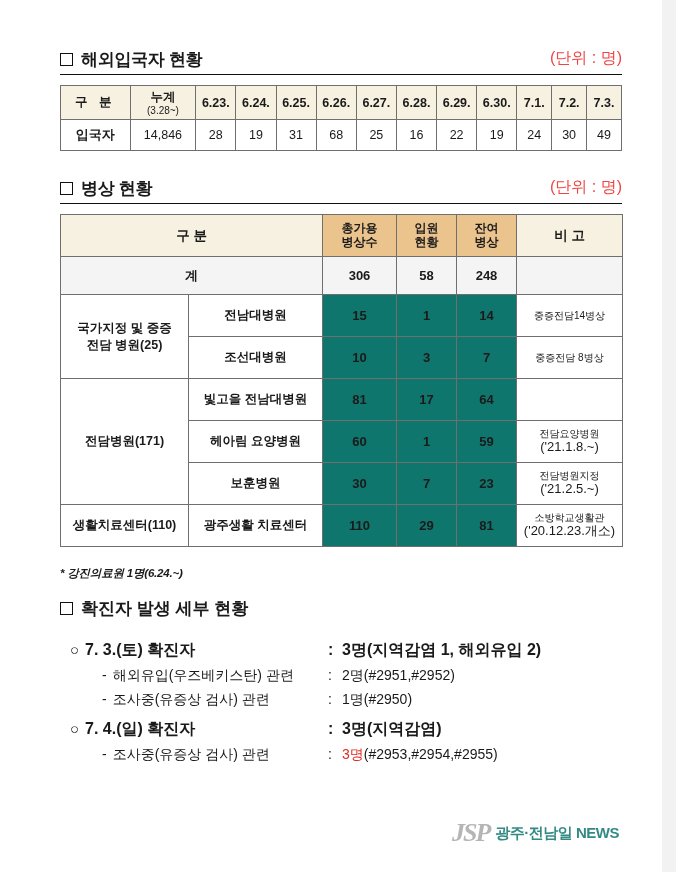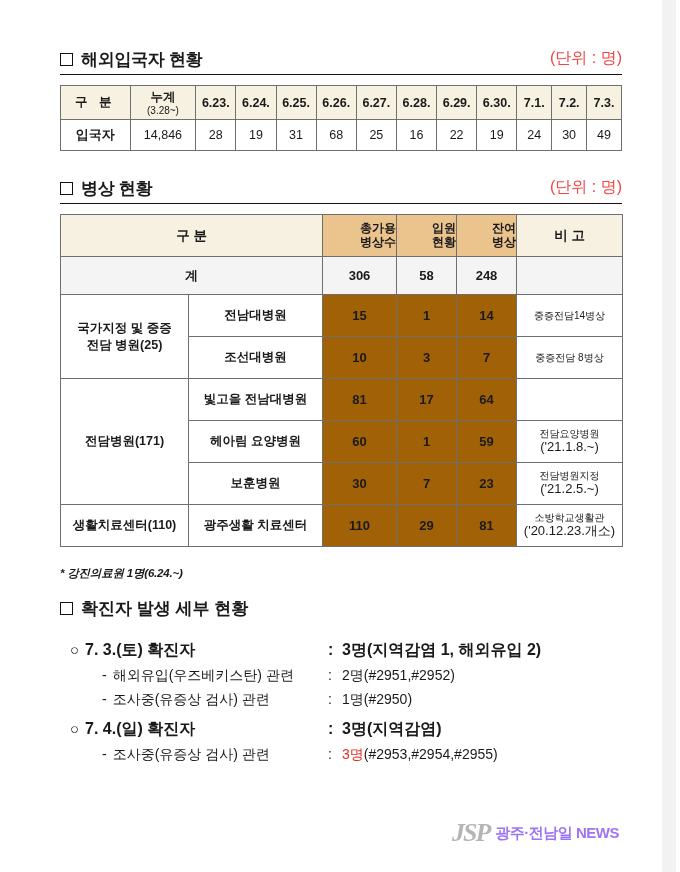--- a/index.html
+++ b/index.html
@@ -82,25 +82,25 @@
   #t1 .hdr .sm { font-size: 10px; font-weight: normal; display:block; line-height: 1.05; }
   #t1 td { height: 31px; }
   #t1 .lbl { font-weight: bold; font-size: 13px; }
   #t1 .gu { letter-spacing: 4px; }
 
   
   #t2 { table-layout: fixed; }
   #t2 th, #t2 td { height: 42px; font-size: 12.5px; }
   #t2 .h-beige { background: #f7f1e1; font-weight: bold; font-size: 13.5px; }
   #t2 .h-orange { background: #eac38d; font-weight: bold; font-size: 12px; line-height: 1.1; }
-  #t2 .h-orange span { display: block; text-align: right; }
+  #t2 .h-orange span { display: block; }
   #t2 .total-row td { background: #f4f4f4; font-weight: bold; font-size: 13px; height: 38px; }
   #t2 .grp { font-weight: bold; font-size: 12.5px; line-height: 1.3; }
   #t2 .name { font-weight: bold; font-size: 12.5px; }
-  #t2 .num { font-weight: bold; font-size: 13px; background: #a16207; }
+  #t2 .num { font-weight: bold; font-size: 13px; background: #0f766e; }
   #t2 .note { font-size: 10px; line-height: 1.15; }
   #t2 .note .n2 { font-size: 13px; display: block; }
 
   .footnote {
     margin-top: 19px;
     font-size: 11.5px;
     font-weight: bold;
     letter-spacing: -0.2px;
     font-style: italic;
   }
@@ -140,21 +140,21 @@
     font-family: "Liberation Serif", serif;
     font-style: italic;
     font-weight: bold;
     font-size: 26px;
     color: #a9a9a9;
     letter-spacing: -2px;
   }
   .wm-text {
     font-size: 15px;
     font-weight: bold;
-    color: #8b5cf6;
+    color: #0f766e;
     letter-spacing: -0.5px;
   }
 </style>
 </head>
 <body>
 
 <div class="page">
   <div class="right-edge"></div>
   <div class="content">
 

